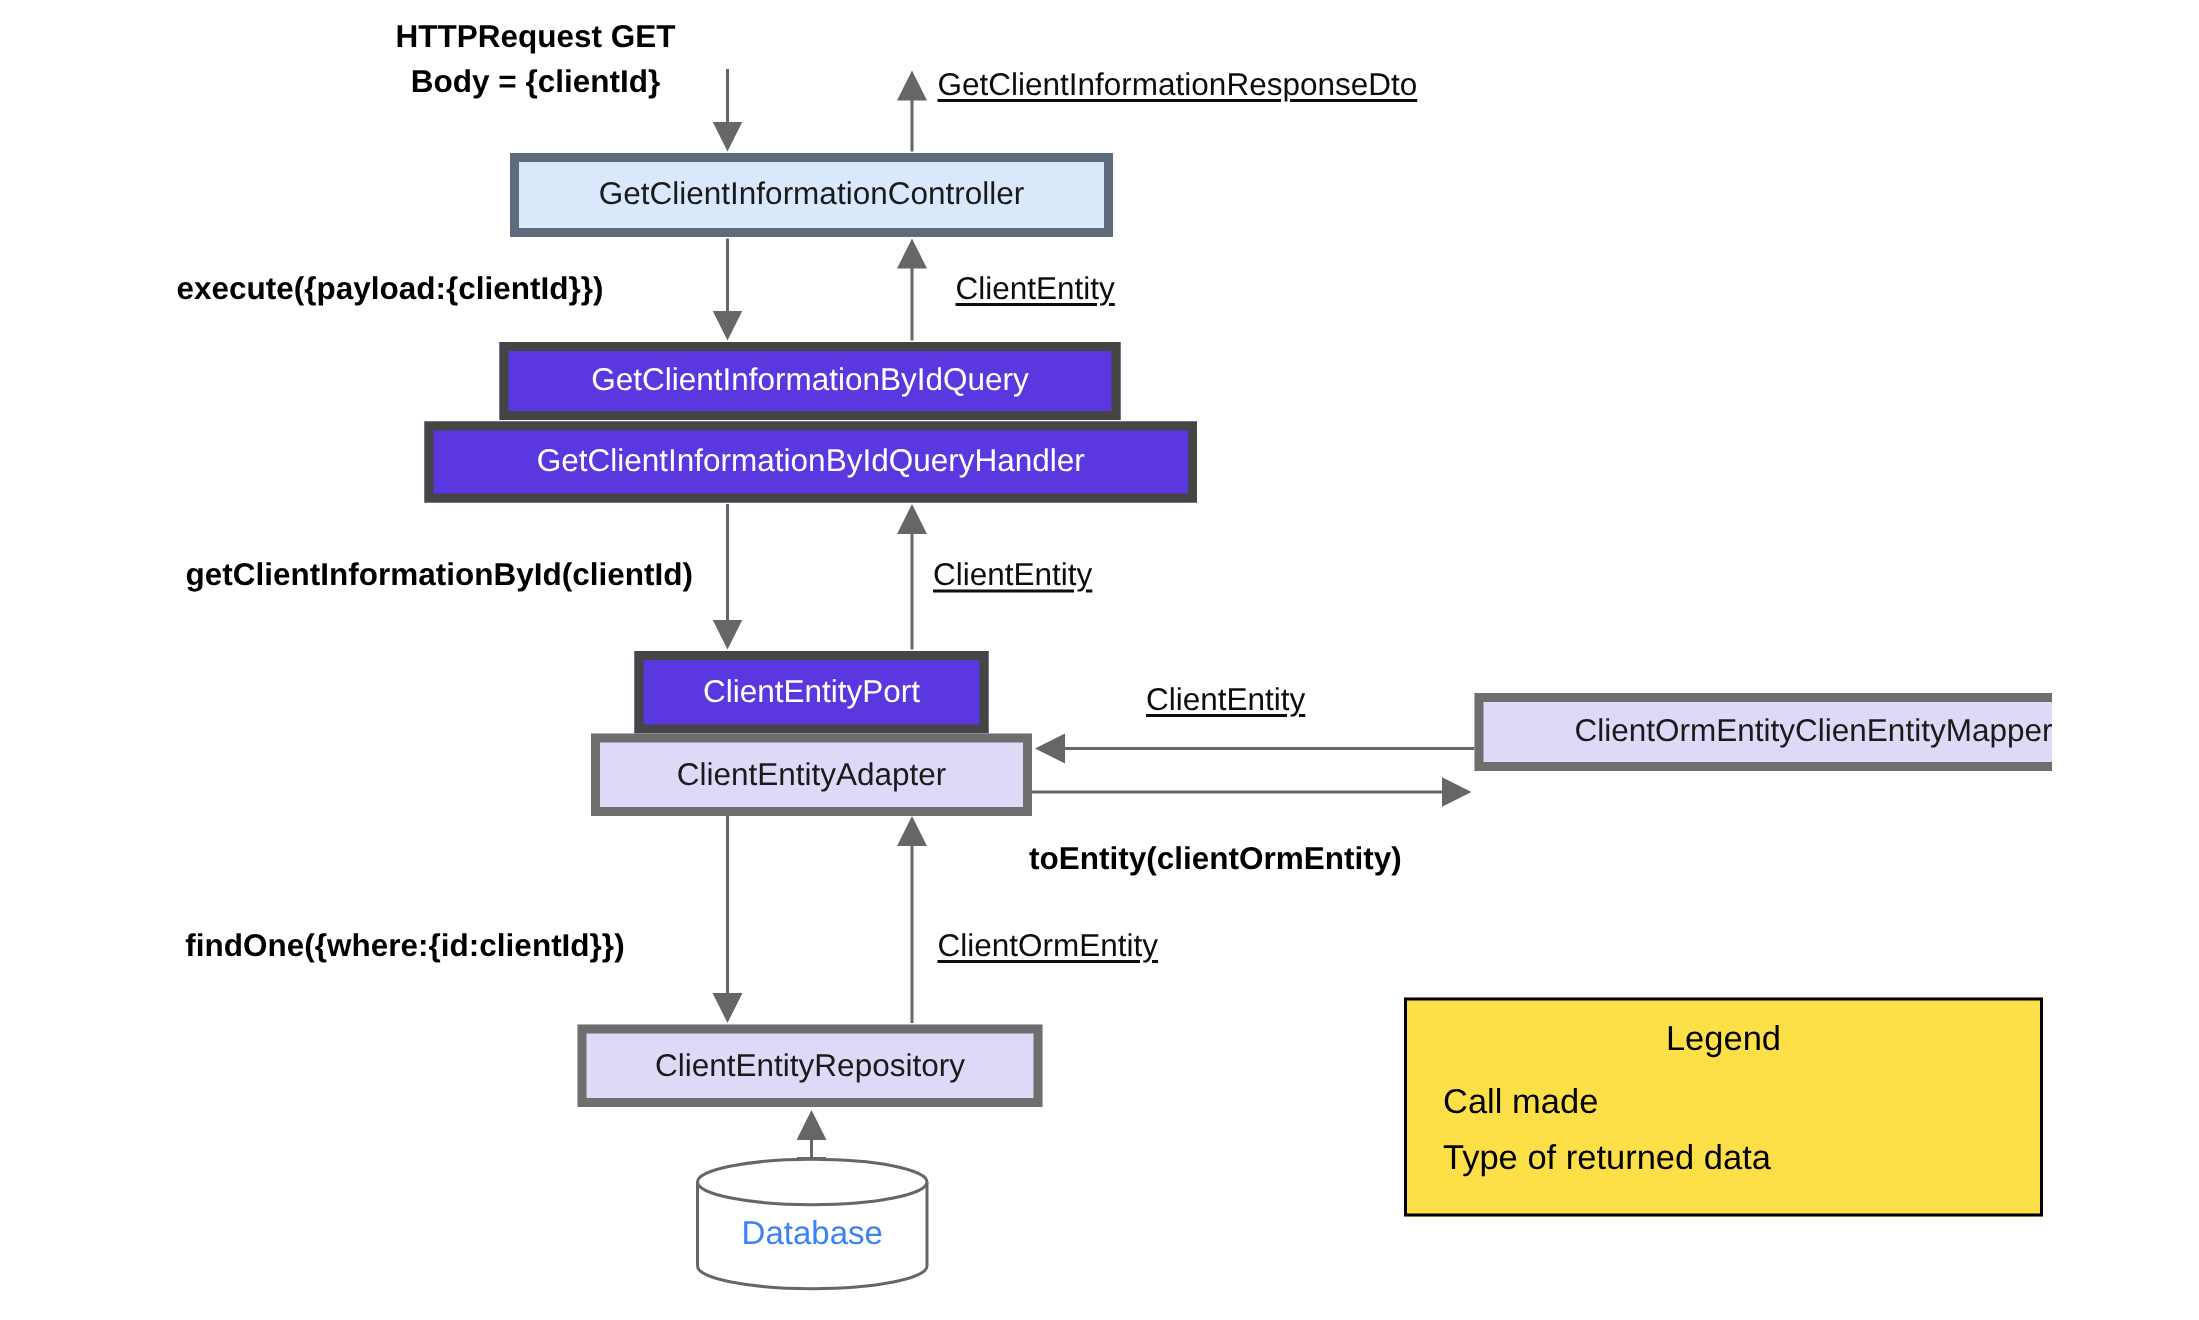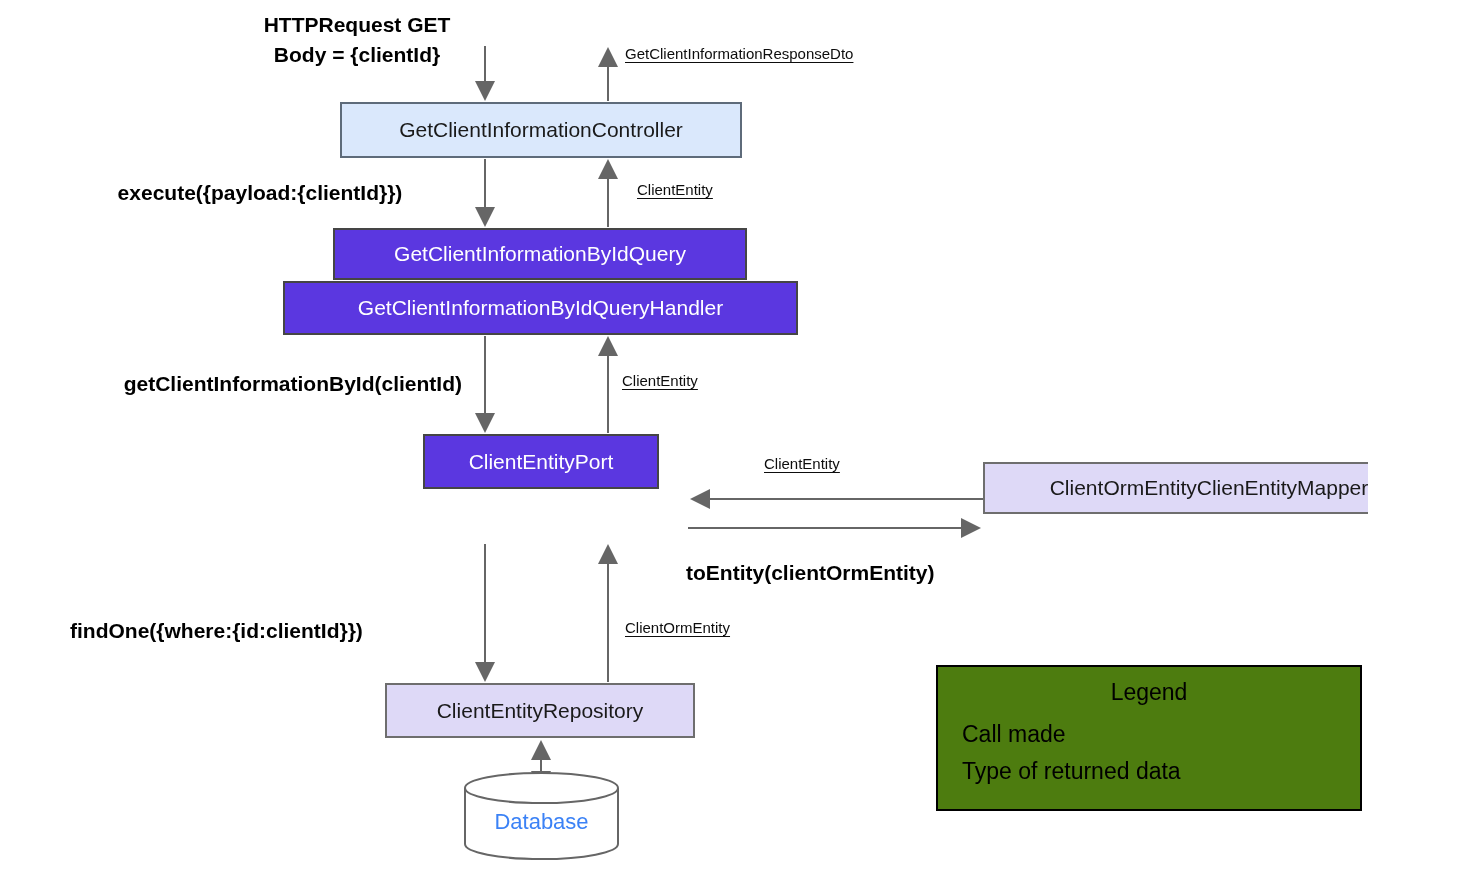--- a/index.html
+++ b/index.html
@@ -9,48 +9,48 @@
     --arrow:#666666;
   }
   html,body{margin:0;padding:0;background:#fff;}
   #canvas{
     position:relative;width:1368px;height:880px;background:#ffffff;
     font-family:"Liberation Sans", sans-serif;overflow:hidden;
   }
   .node{
     position:absolute;display:flex;align-items:center;justify-content:center;
     font-size:21px;color:#1a1a1a;background:#fff;
-    border:2px solid #701a75;box-sizing:border-box;text-align:center;
+    border:6px solid #701a75;box-sizing:border-box;text-align:center;
     white-space:nowrap;
   }
   .node.purple{background:var(--purple);color:#ffffff;border-color:#454545;}
   .node.lavender{background:var(--lavender);border-color:#6e6e6e;}
   .node.blue{background:var(--blue);border-color:#5e6b7a;}
   .call{
     position:absolute;font-weight:bold;font-size:21px;color:#000;
     white-space:nowrap;
   }
   .ret{
-    position:absolute;font-size:15px;color:#0d0d0d;text-decoration:underline;
+    position:absolute;font-size:21px;color:#0d0d0d;text-decoration:underline;
     text-underline-offset:3px;white-space:nowrap;
   }
   .http-label{
     position:absolute;left:236px;top:10px;width:242px;text-align:center;
     font-weight:bold;font-size:21px;line-height:30px;color:#000;
   }
   #arrows{position:absolute;left:0;top:0;pointer-events:none;}
   .db-wrap{position:absolute;left:463px;top:771px;width:157px;height:90px;}
   .db-wrap svg{position:absolute;left:0;top:0;}
   .db-label{
     position:absolute;left:0;top:38px;width:100%;text-align:center;
     font-size:22px;color:#3b82f6;
   }
   .legend{
     position:absolute;left:936px;top:665px;width:426px;height:146px;
-    border:2px solid #000;box-sizing:border-box;background:#4d7c0f;
+    border:2px solid #000;box-sizing:border-box;background:#fde047;
     padding:12px 24px 0 24px;font-size:23px;color:#000;
   }
   .legend .legend-title{text-align:center;margin-bottom:10px;}
   .legend .legend-call{font-weight:normal;line-height:37px;}
   .legend .legend-return{text-underline-offset:4px;line-height:37px;}
 </style>
 </head>
 <body>
 
 <div id="canvas">
@@ -86,28 +86,29 @@
 
   <div class="ret" style="left:625px;top:45px;">GetClientInformationResponseDto</div>
   <div class="ret" style="left:637px;top:181px;">ClientEntity</div>
   <div class="ret" style="left:622px;top:372px;">ClientEntity</div>
   <div class="ret" style="left:764px;top:455px;">ClientEntity</div>
   <div class="ret" style="left:625px;top:619px;">ClientOrmEntity</div>
 
   <div class="call" style="left:60px;top:181px;width:400px;text-align:center;">execute({payload:{clientId}})</div>
   <div class="call" style="left:686px;top:561px;">toEntity(clientOrmEntity)</div>
   <div class="call" style="left:22px;top:372px;width:440px;text-align:right;">getClientInformationById(clientId)</div>
-  <div class="call" style="left:70px;top:619px;width:400px;text-align:left;">findOne({where:{id:clientId}})</div>
+  <div class="call" style="left:70px;top:619px;width:400px;text-align:center;">findOne({where:{id:clientId}})</div>
 
   <div class="node blue" style="left:340px;top:102px;width:402px;height:56px;">GetClientInformationController</div>
 
   <div class="node purple" style="left:333px;top:228px;width:414px;height:52px;z-index:1;">GetClientInformationByIdQuery</div>
   <div class="node purple" style="left:423px;top:434px;width:236px;height:55px;z-index:1;">ClientEntityPort</div>
 
   <div class="node purple" style="left:283px;top:281px;width:515px;height:54px;z-index:2;">GetClientInformationByIdQueryHandler</div>
+  <div class="node lavender" style="left:394px;top:489px;width:294px;height:55px;z-index:2;">ClientEntityAdapter</div>
 
   <div class="node lavender" style="left:983px;top:462px;width:452px;height:52px;">ClientOrmEntityClienEntityMapper</div>
 
   <div class="node lavender" style="left:385px;top:683px;width:310px;height:55px;">ClientEntityRepository</div>
 
   <div class="db-wrap">
     <svg width="157" height="90" viewBox="0 0 157 90">
       <path d="M2,17 A76,15 0 0 1 155,17 L155,73 A76,15 0 0 1 2,73 Z" fill="#ffffff" stroke="#666666" stroke-width="2"></path>
       <path d="M2,17 A76,15 0 0 0 155,17" fill="none" stroke="#666666" stroke-width="2"></path>
     </svg>

